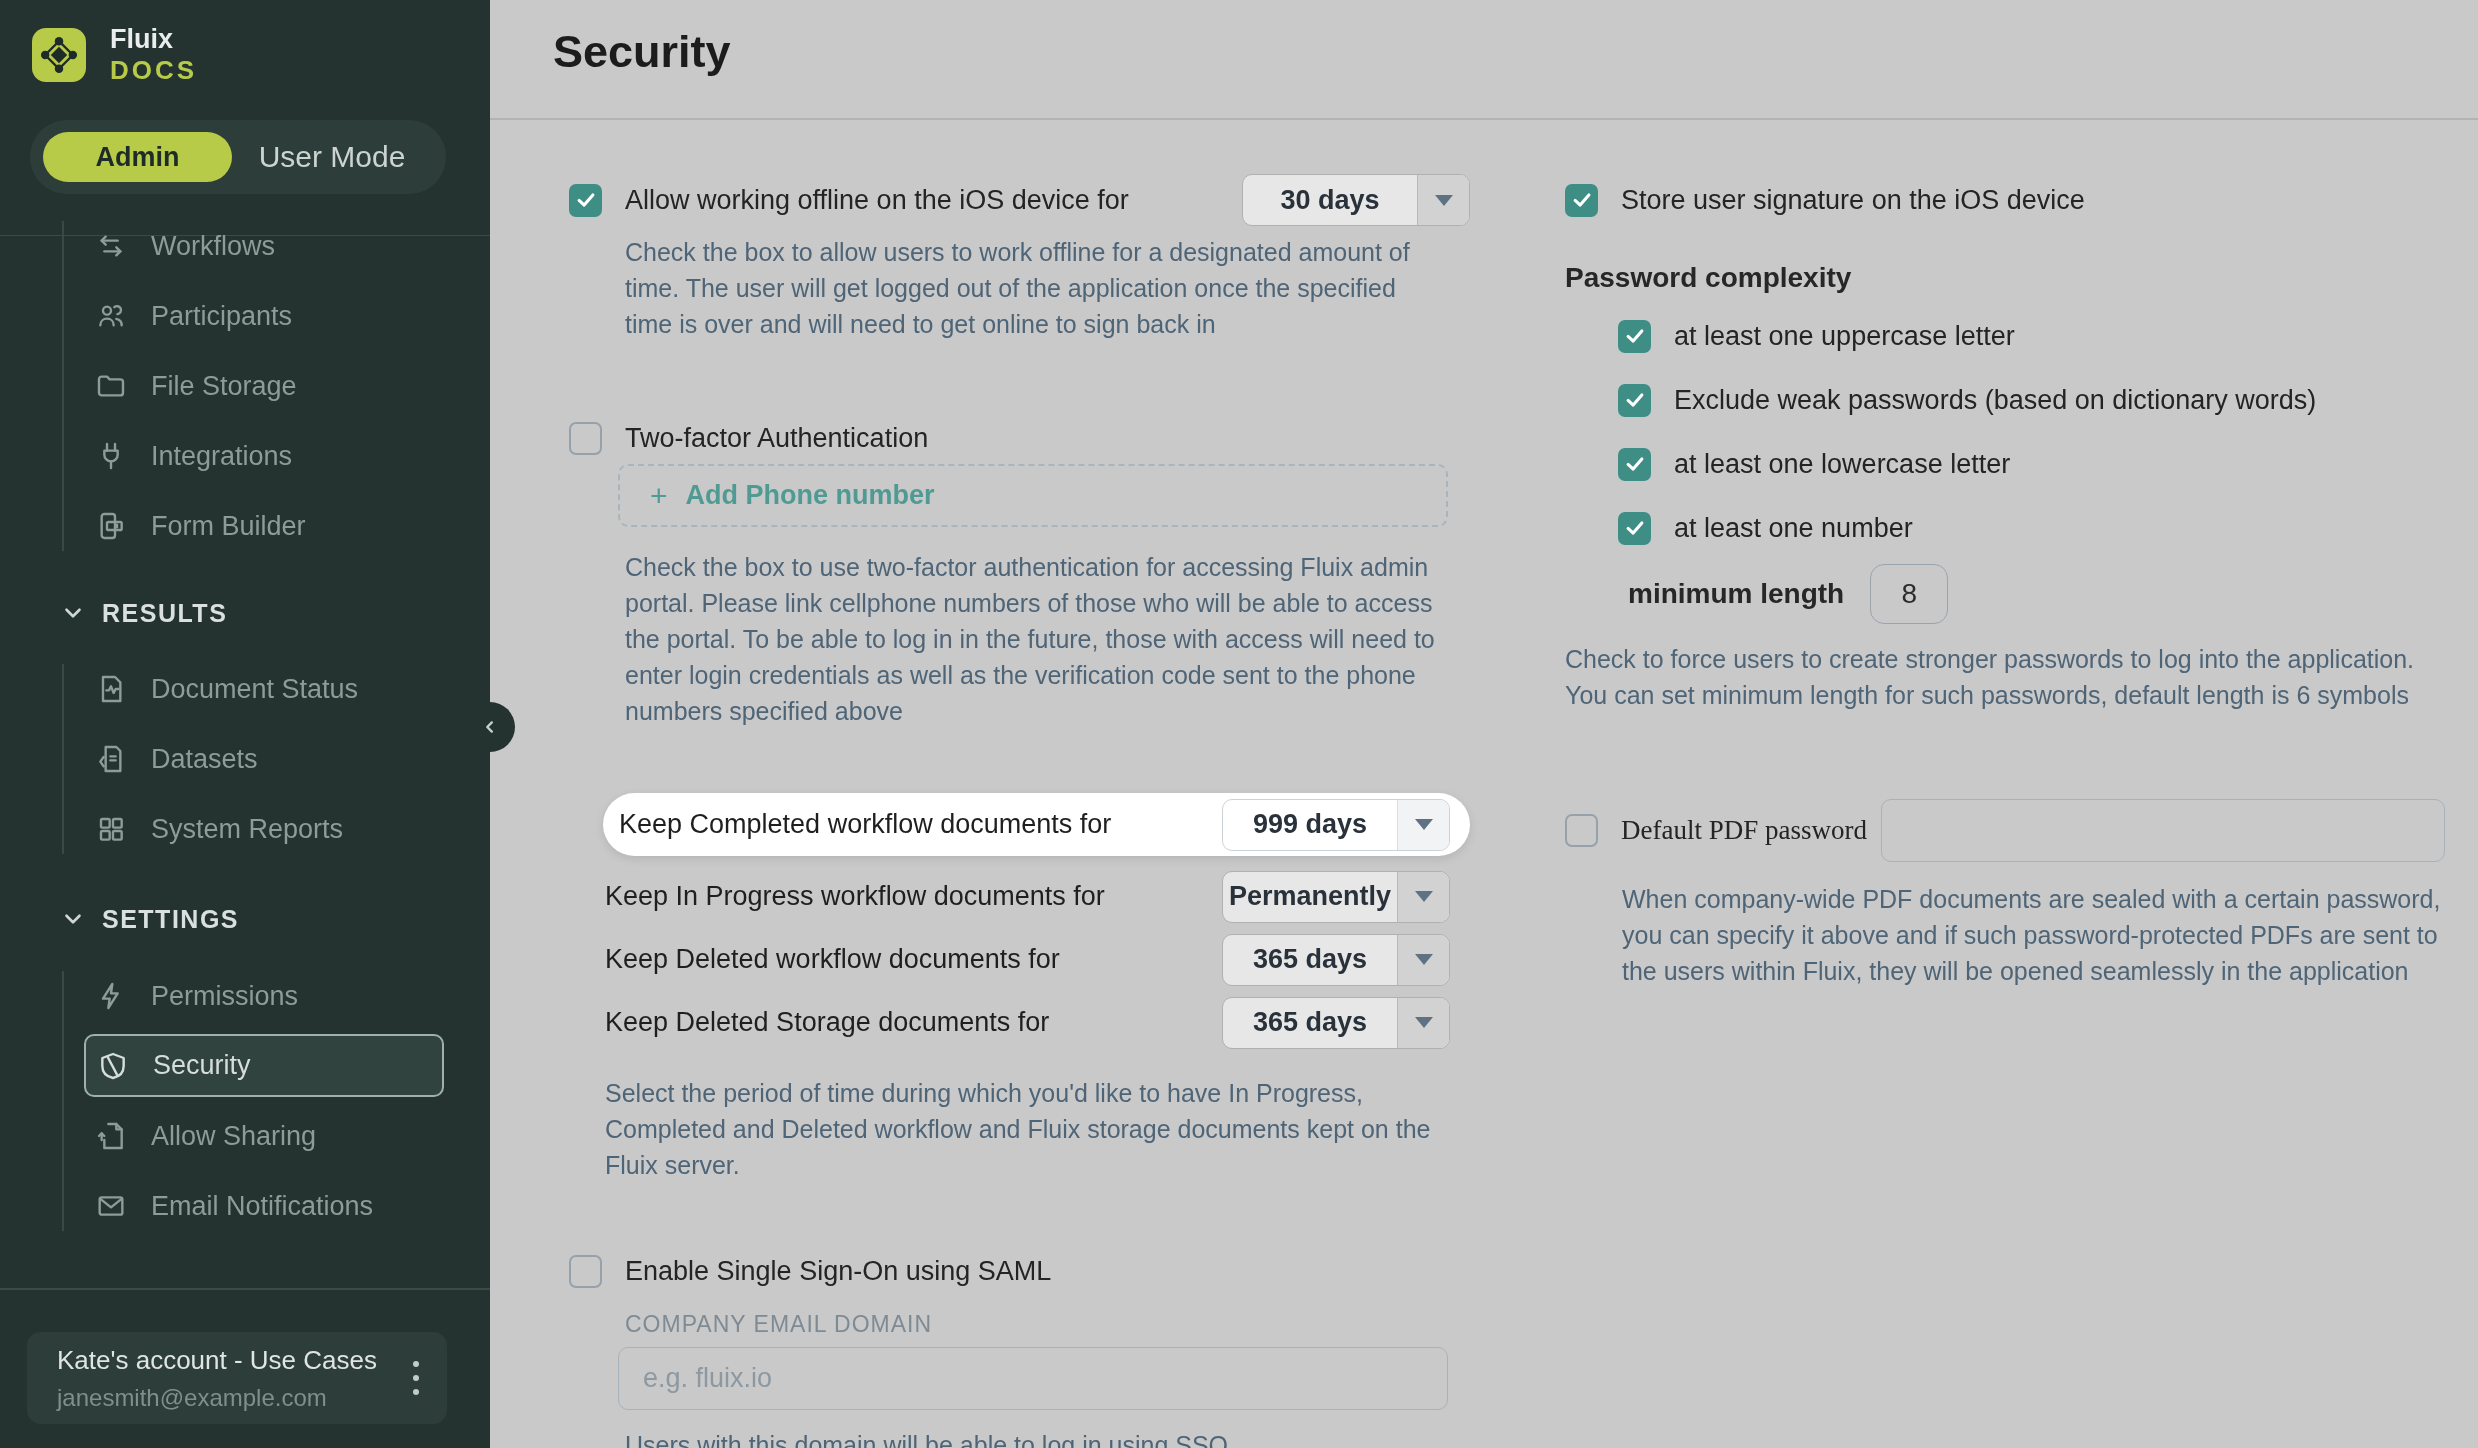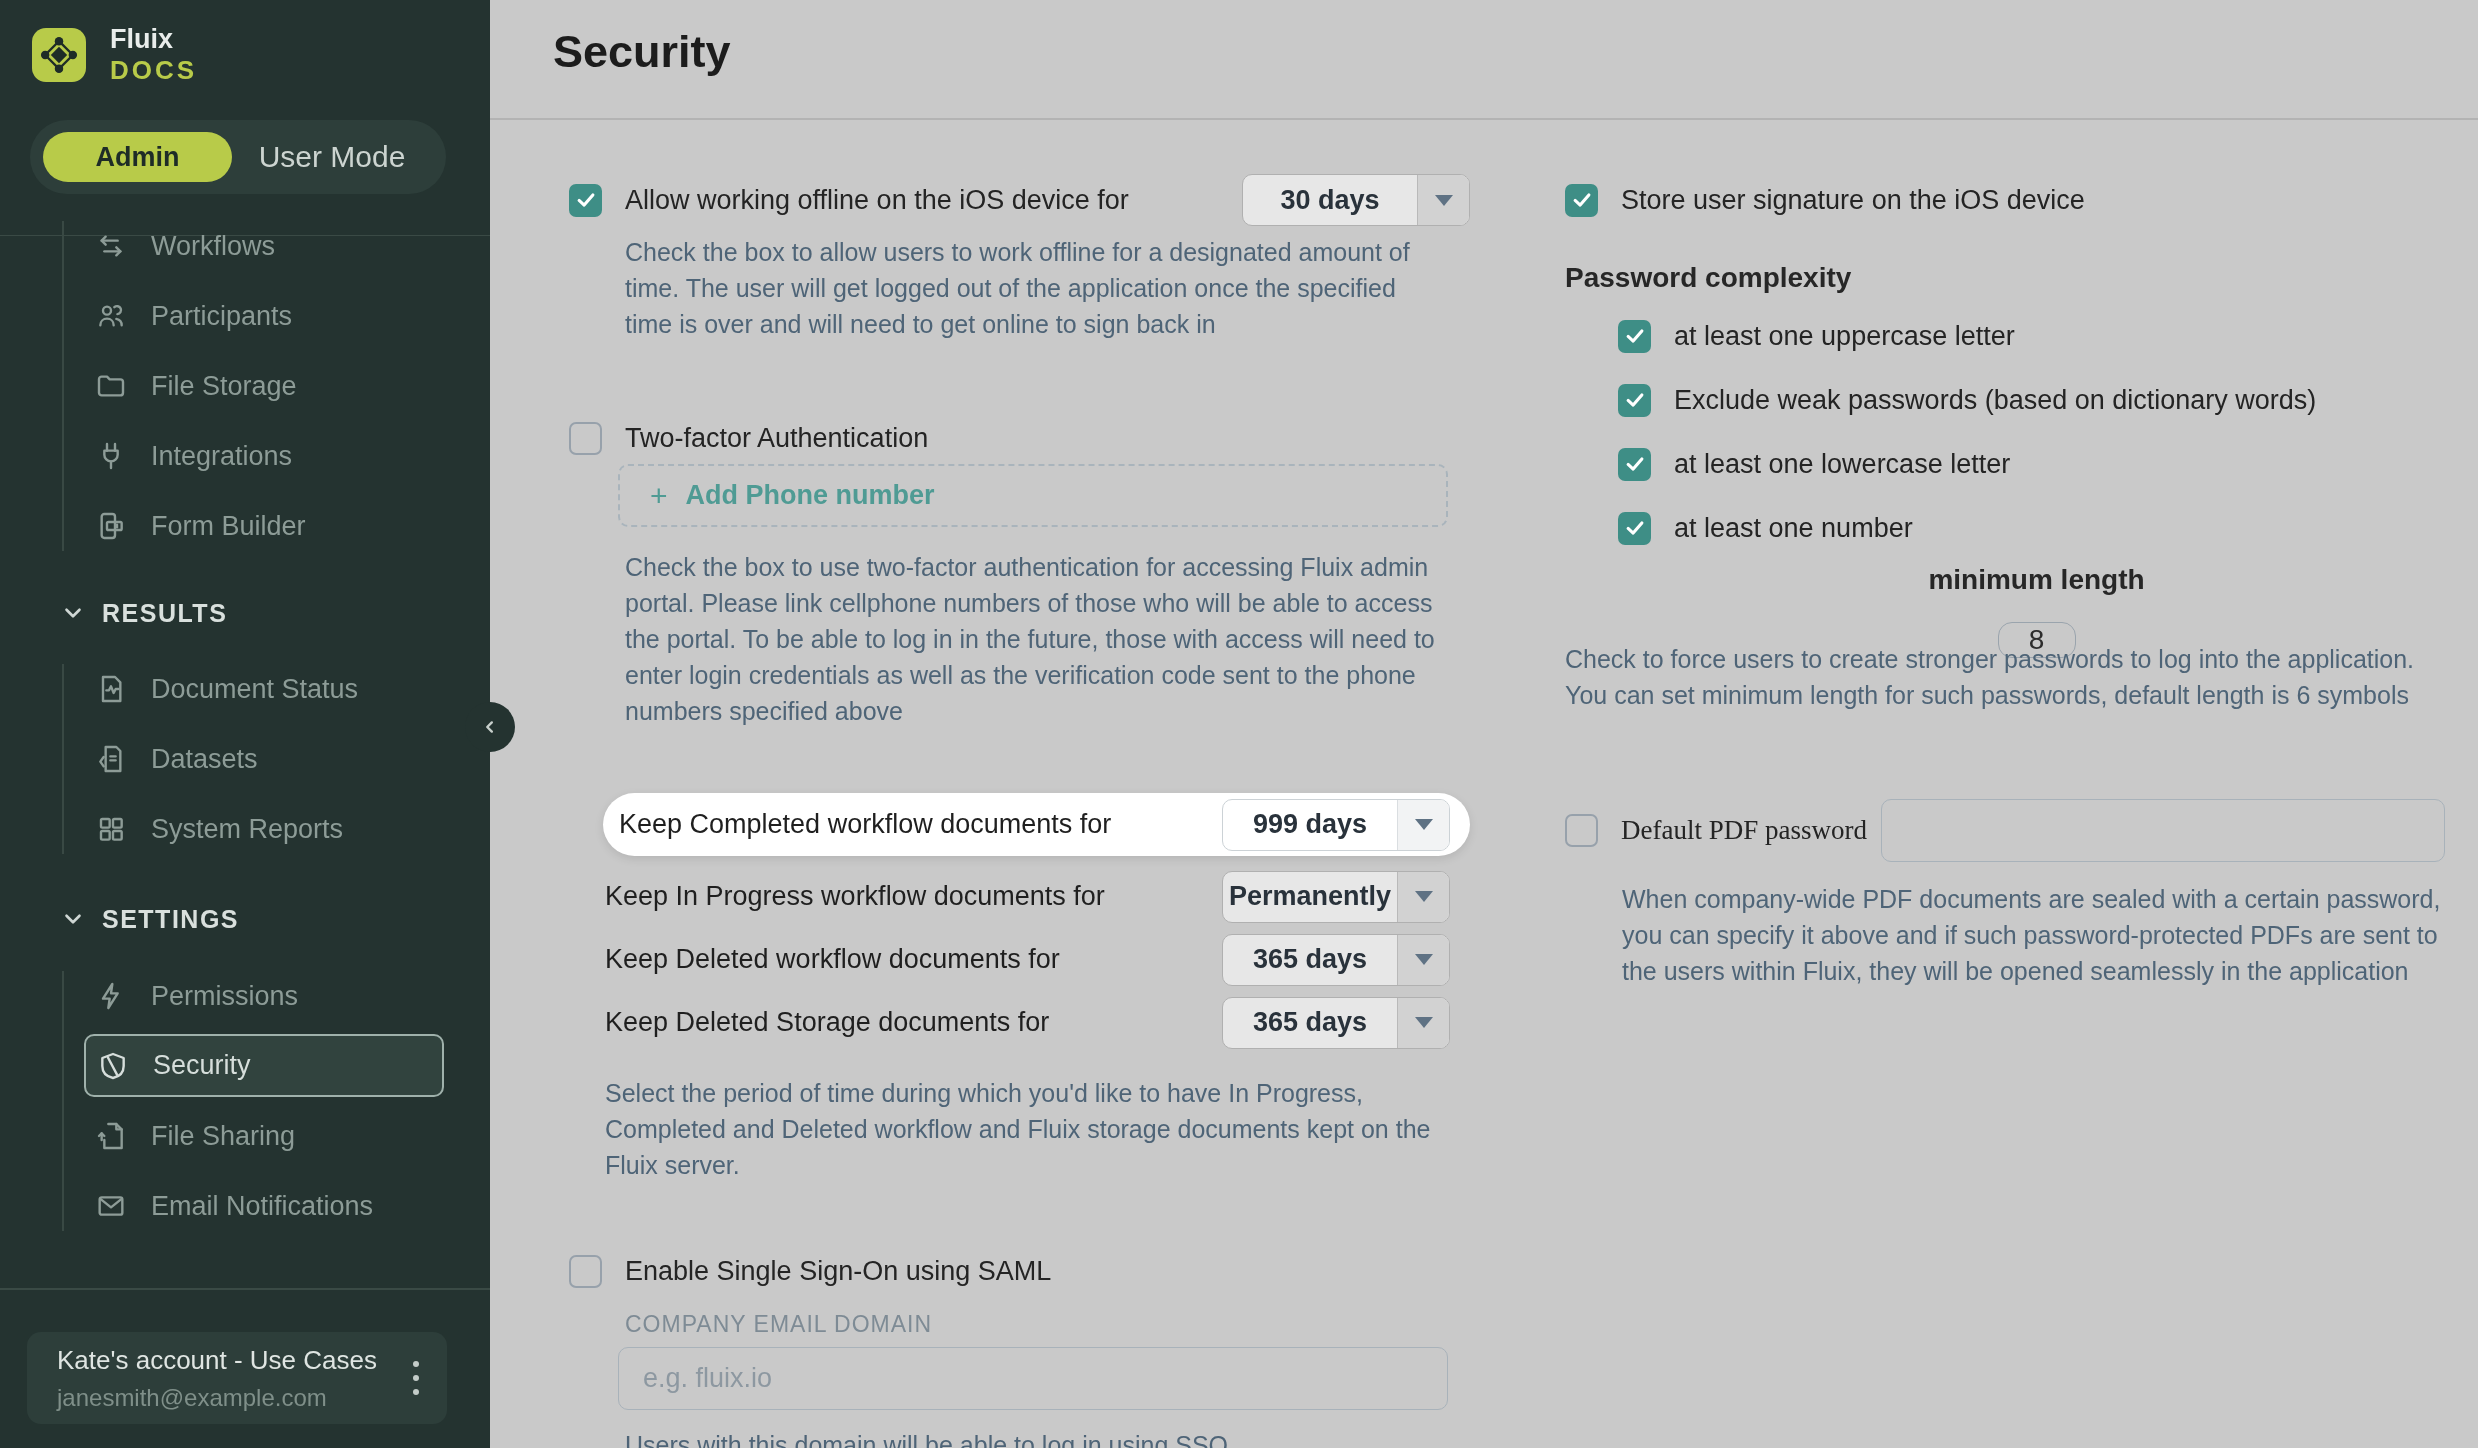--- a/index.html
+++ b/index.html
@@ -63,21 +63,21 @@
   .ret-row{height:63px;display:flex;align-items:center;justify-content:space-between;padding-right:20px;}
   .ret-row .row-label{color:#1f1f1f;}
   .ret-row.highlight{background:var(--highlight,#ffffff);border-radius:999px;padding-left:16px;margin-left:-2px;margin-bottom:9px;box-shadow:0 3px 10px rgba(0,0,0,0.10);}
   .field-label{font-size:23px;letter-spacing:1px;color:#7e8b95;margin:14px 0 0 56px;}
   .text-input{margin:9px 0 0 49px;width:830px;height:63px;border:1px solid #a8b2ba;border-radius:10px;background:transparent;font-size:27px;color:#39454f;padding:0 24px;font-family:inherit;}
   .text-input::placeholder{color:#8d98a1;}
   .hint{margin:17px 0 0 56px;}
   .pc-title{font-size:28px;font-weight:700;color:#272727;}
   .pc-items{margin-left:53px;display:flex;flex-direction:column;gap:24px;}
   .pc-item{display:flex;align-items:center;height:40px;}
-  .minlen-row{margin:16px 0 0 63px;display:flex;align-items:center;gap:26px;height:60px;flex-direction:column;}
+  .minlen-row{margin:16px 0 0 63px;display:flex;align-items:center;gap:26px;height:60px;}
   .minlen-label{font-size:28px;font-weight:700;color:#272727;}
   .mini-input{width:78px;height:60px;border:1px solid #9aa4ad;border-radius:14px;background:transparent;text-align:center;font-size:28px;color:#2c2c2c;font-family:inherit;}
   .pdf-row{display:flex;align-items:center;height:63px;font-family:Liberation Serif, serif;}
   .pdf-input{margin-left:auto;width:564px;height:63px;border:1px solid #a8b2ba;border-radius:10px;background:transparent;font-size:27px;color:#39454f;padding:0 24px;font-family:inherit;}
 </style>
 </head>
 <body>
 
 <div class="screen">
 
@@ -235,21 +235,21 @@
       </div>
       <div class="nav-item">
         <span class="nav-icon">
           <svg viewBox="0 0 24 24">
               <path d="M10 3h6l4 4v14H7v-6"></path>
               <path d="M16 3v4h4"></path>
               <path d="M5 15v-5"></path>
               <path d="M3 12l2-2 2 2"></path>
             </svg>
         </span>
-        <span class="nav-label">File Sharing</span>
+        <span class="nav-label">Allow Sharing</span>
       </div>
       <div class="nav-item">
         <span class="nav-icon">
           <svg viewBox="0 0 24 24">
               <rect x="3.5" y="5.5" width="17" height="13" rx="1.5"></rect>
               <path d="M4.5 7l7.5 6 7.5-6"></path>
             </svg>
         </span>
         <span class="nav-label">Email Notifications</span>
       </div>

